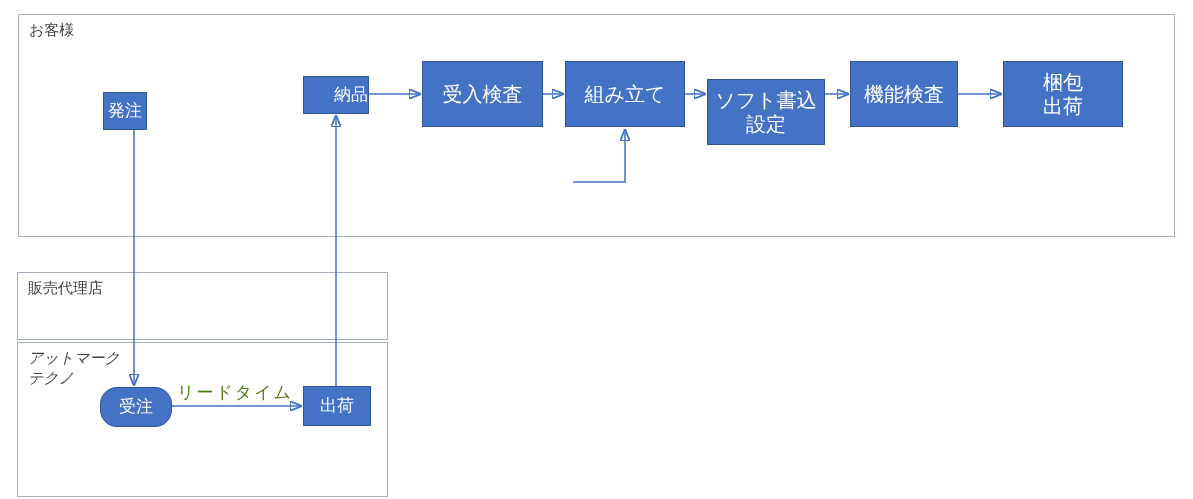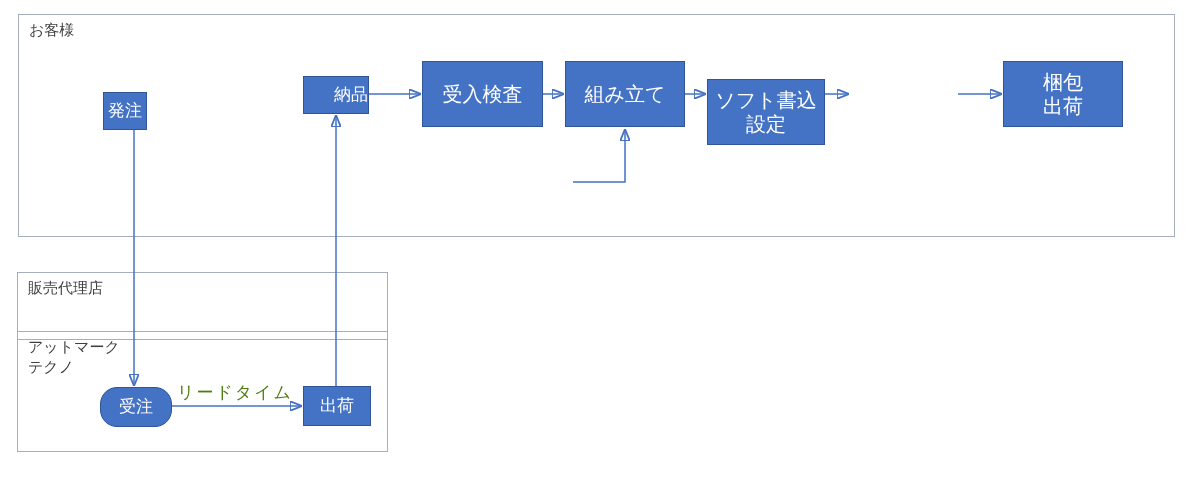--- a/index.html
+++ b/index.html
@@ -25,21 +25,21 @@
     position: absolute;
     top: 5px;
     left: 10px;
     font-size: 15px;
     color: #3f3f3f;
     white-space: pre-line;
     line-height: 1.35;
   }
   #lane-customer    { left: 18px;  top: 14px;  width: 1157px; height: 223px; }
   #lane-distributor { left: 17px;  top: 251px; width: 371px;  height: 68px; margin-top: 21px;  }
-  #lane-atmark      { left: 17px;  top: 331px; width: 371px;  height: 121px; }
+  #lane-atmark      { left: 17px;  top: 342px; width: 371px;  height: 155px; font-style: italic; }
 
   #connector-layer {
     position: absolute;
     left: 0; top: 0;
     width: 1193px;
     height: 499px;
     pointer-events: none;
   }
   #connector-layer path { fill: none; stroke: #4472C4; stroke-width: 1.5; }
 
@@ -123,20 +123,23 @@
   <div class="node node-large" id="node-incoming">
     <span>受入検査</span>
   </div>
   <div class="node node-large" id="node-assembly">
     <span>組み立て</span>
   </div>
   <div class="node node-large" id="node-software">
     <span>ソフト書込
 設定</span>
   </div>
+  <div class="node node-large" id="node-function">
+    <span>機能検査</span>
+  </div>
   <div class="node node-large" id="node-packing">
     <span>梱包
 出荷</span>
   </div>
   <div class="node node-small" id="node-order-received">
     <span>受注</span>
   </div>
   <div class="node node-small" id="node-factory-shipping">
     <span>出荷</span>
   </div>

